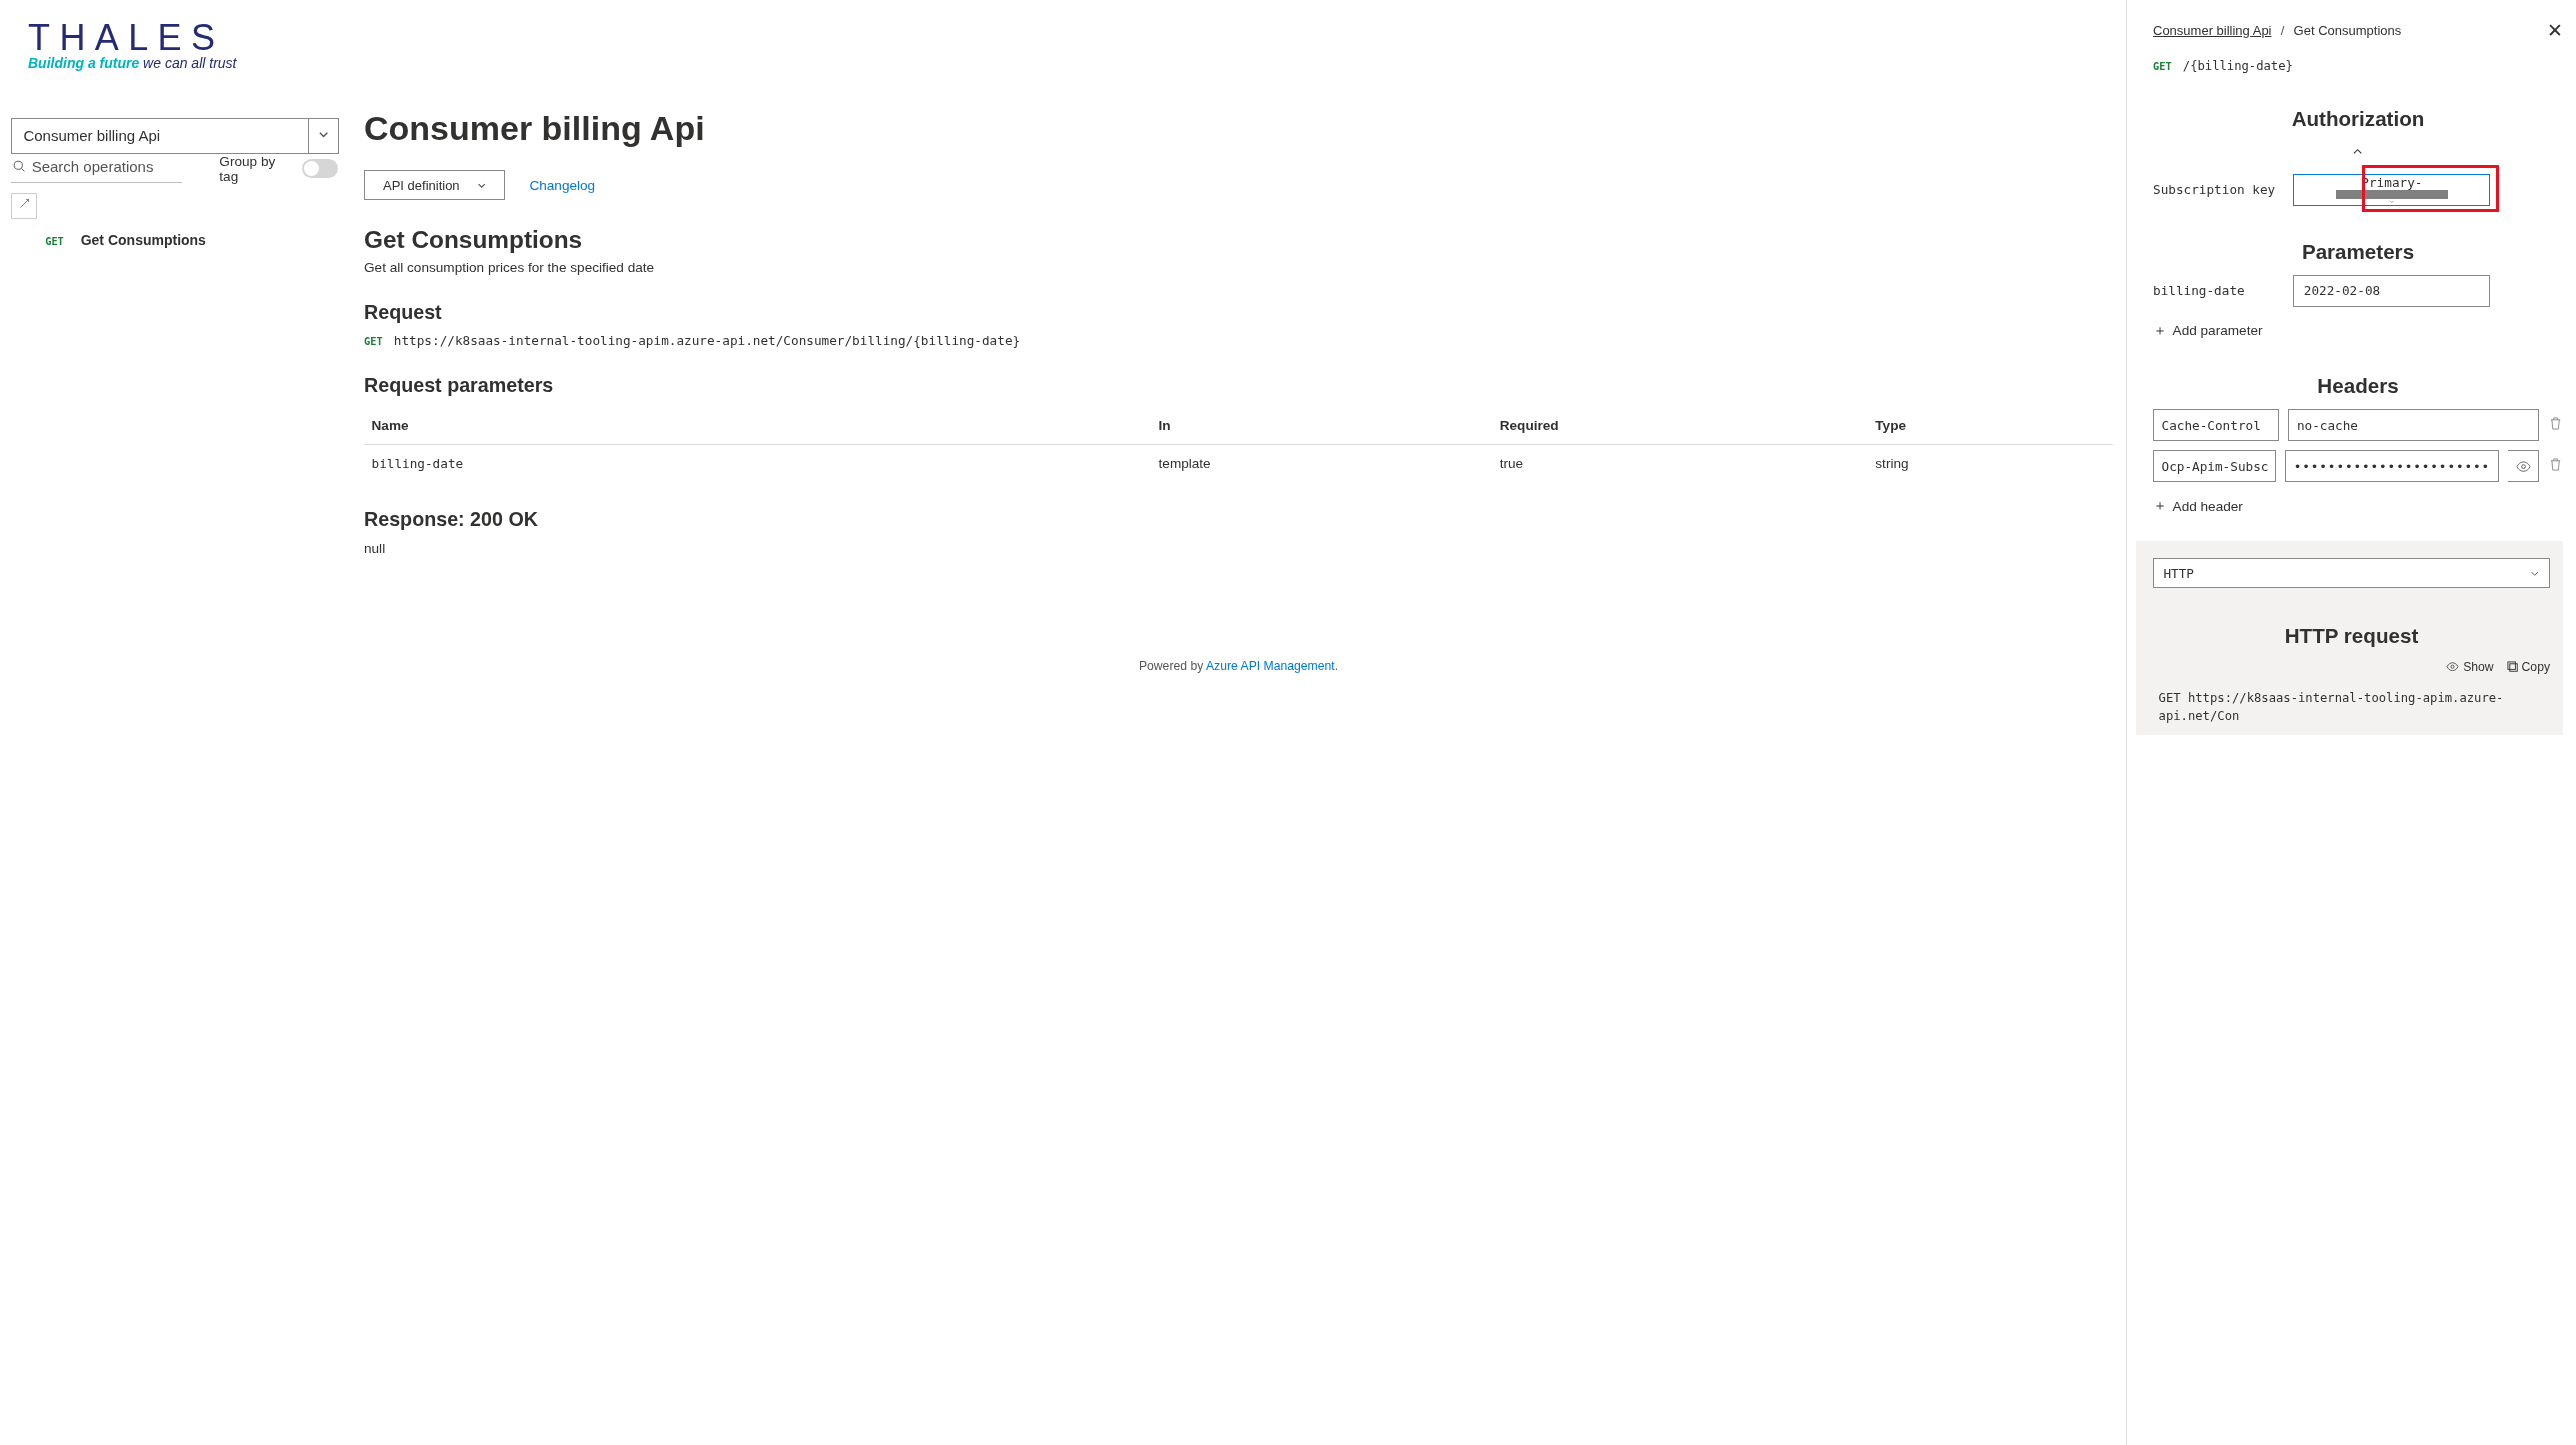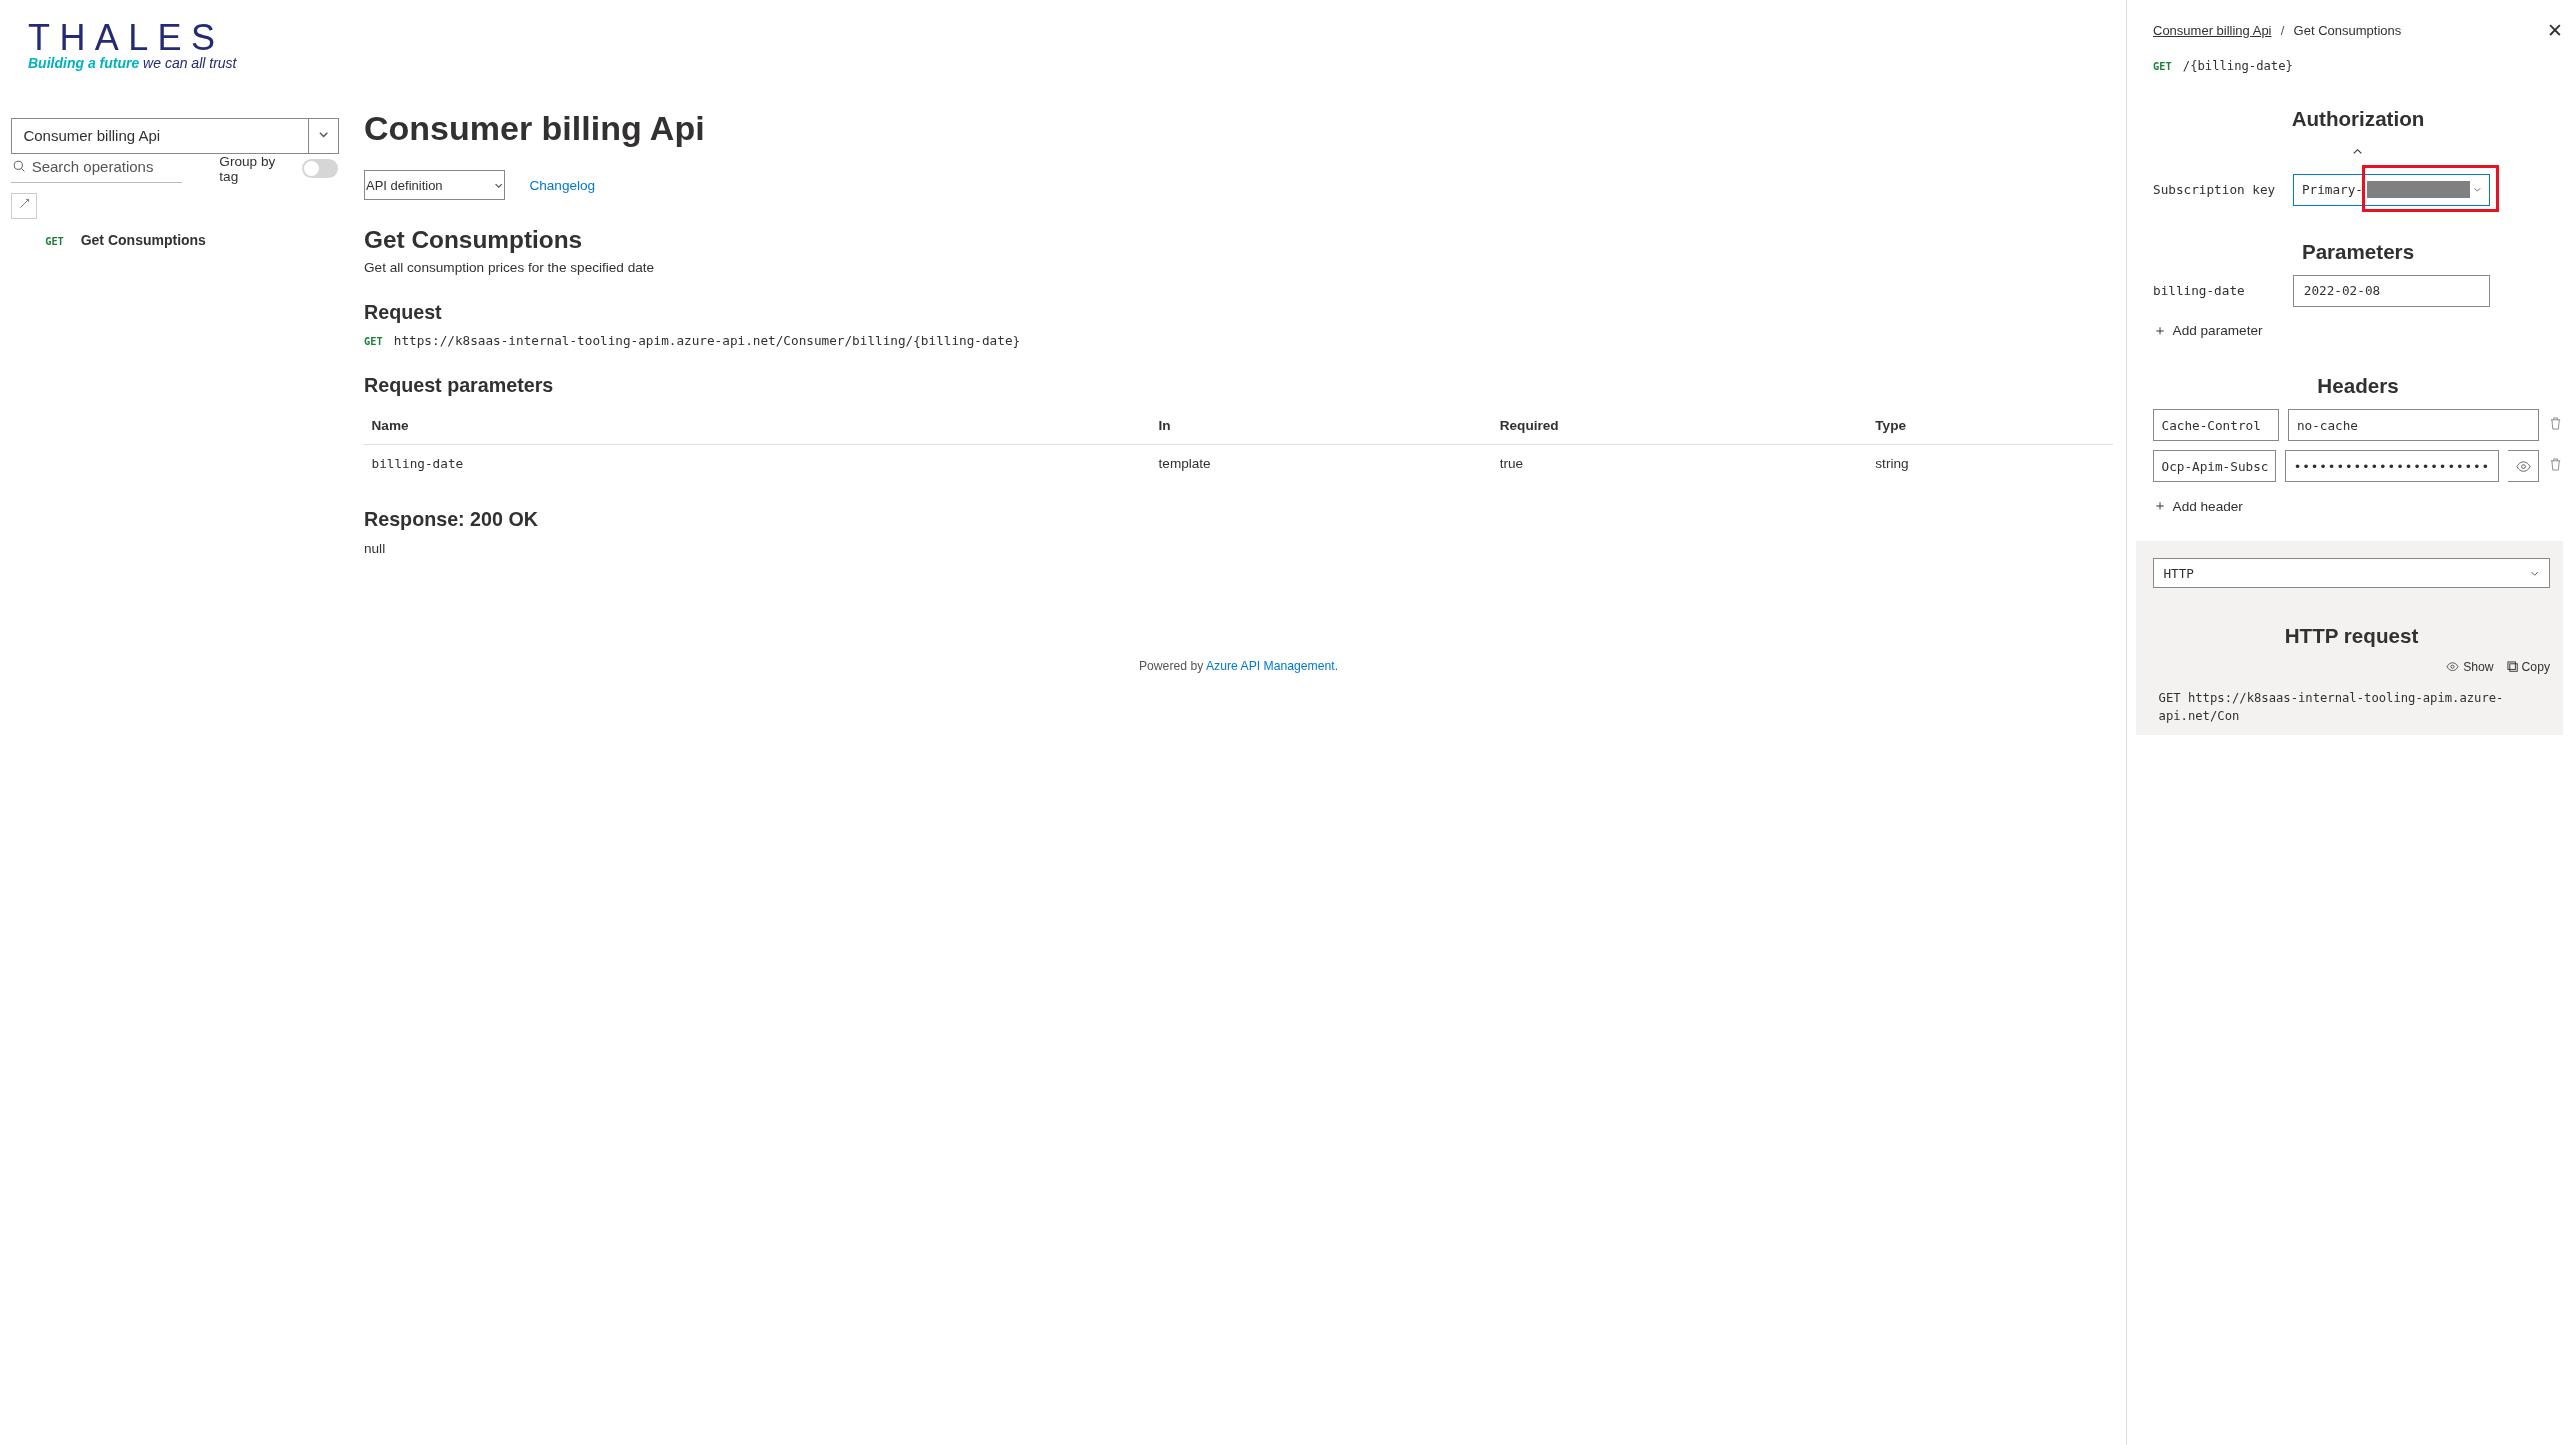--- a/index.html
+++ b/index.html
@@ -42,21 +42,21 @@
   .toggle { width: 37px; height: 19px; background: #d6d6d6; border-radius: 9.4px; position: relative; }
   .toggle::after { content:""; position:absolute; width:15px; height:15px; border-radius:50%; background:#fff; top:1.9px; left:1.9px; }
   .tree-btn { margin-top: 9.4px; width: 26px; height: 26px; border: 0.9px solid #ccc; text-align: center; line-height: 24.4px; color: #777; }
   .op-item { margin: 13px 0 0 34px; font-size: 14px; }
   .op-item .method { color: #1a7f37; font-weight: 700; font-size: 10.3px; margin-right: 13px; font-family: Consolas, monospace; }
   .op-item .name { font-weight: 700; }
 
   .content-col { flex: 1; padding: 28px 13px 9.4px 17px; min-width: 0; }
   h1.page-title { font-size: 34px; font-weight: 600; margin-bottom: 22.5px; }
   .def-row { display:flex; align-items:center; gap: 24.4px; margin-bottom: 26px; }
-  .api-def-sel { border: 0.9px solid #8a8886; height: 30px; width: 141px; padding: 0 1px; display:flex; align-items:center; justify-content:space-between; font-size:13px; }
+  .api-def-sel { border: 0.9px solid #8a8886; height: 30px; width: 141px; padding: 0 18px; display:flex; align-items:center; justify-content:space-between; font-size:13px; }
   .link { color: #0078d4; text-decoration: none; font-size: 13.6px; }
   h2.section { font-size: 24.4px; font-weight: 600; margin: 20.6px 0 5.6px; }
   .desc { color: #323130; font-size: 13.6px; margin-bottom: 9.4px; }
   h3.sub { font-size: 19.7px; font-weight: 600; margin: 26px 0 9.4px; }
   .req-line { font-family: Consolas, monospace; font-size: 12.7px; white-space: nowrap; overflow: hidden; }
   .req-line .method { color: #1a7f37; font-weight: 700; font-size: 10.3px; margin-right: 11.2px; }
 
   table.params { width: 100%; border-collapse: collapse; margin-top: 7.5px; }
   table.params th, table.params td { text-align: left; padding: 11.2px 7.5px; font-size: 13.6px; }
   table.params thead th { border-bottom: 0.9px solid #ddd; font-weight: 600; }
@@ -78,21 +78,21 @@
   .crumbs { font-size: 13px; flex:1; }
   .crumbs .root { text-decoration: underline; }
   .crumbs .sep { color:#555; margin:0 5.6px; }
   .close-x { font-size: 19px; color:#323130; cursor:pointer; font-weight:300; }
   .path-line { font-family: Consolas, monospace; font-size: 12.2px; margin-top: 17px; }
   .path-line .method { color: #1a7f37; font-weight: 700; font-size: 10.3px; margin-right: 11.2px; }
   .p-h2 { font-size: 20.6px; font-weight: 600; margin: 34px 0 11.2px; display:flex; align-items:center; gap:7.5px;flex-direction:column; }
   .chev-up { display:inline-block; }
   .field-row { display:flex; align-items:center; margin: 9.4px 0; gap: 9.4px; }
   .field-label { font-family: Consolas, monospace; font-size: 12.7px; width: 131px; }
-  .sel-box { border: 0.9px solid #0078d4; height: 32px; display:flex; align-items:center; padding:0 7.5px; font-family: Consolas, monospace; font-size:12.7px; width: 197px; justify-content:space-between; position:relative; }
+  .sel-box { border: 0.9px solid #0078d4; height: 32px; display:flex; align-items:center; padding:0 7.5px; font-family: Consolas, monospace; font-size:12.7px; width: 197px; justify-content:space-between; position:relative;flex-direction:column; }
   .sel-box .masked { background: #808080; display:inline-block; height:17px; width: 112px; margin: 0 3.7px; }
   .red-outline { position:absolute; border: 3.7px solid #e81123; pointer-events:none; height:47px; width:137px; right:-9.4px; top:-9.4px; }
   .input-box { border: 0.9px solid #8a8886; height: 32px; padding: 0 9.4px; font-family: Consolas, monospace; font-size:12.7px; display:flex; align-items:center; width: 197px; }
   .add-link { display:flex; align-items:center; gap:5.6px; color:#323130; font-size:13.6px; margin-top: 15px; }
   .header-key-box { border: 0.9px solid #8a8886; height: 32px; width: 126px; display:flex; align-items:center; padding:0 7.5px; font-family: Consolas, monospace; font-size:12.7px; overflow:hidden; white-space:nowrap; }
   .header-val-box { border: 0.9px solid #8a8886; height: 32px; flex: 1; display:flex; align-items:center; padding:0 7.5px; font-family: Consolas, monospace; font-size:12.7px; }
   .eye-btn { border:0.9px solid #8a8886; border-left:none; height:32px; width:32px; display:flex; align-items:center; justify-content:center; }
   .trash { color:#888; font-size:13px; cursor:pointer; width:15px; text-align:center; }
 
   .gray-zone { background: #f3f2f1; margin-left:-17px; padding: 17px 13px 9.4px 17px; margin-top: 26px; }

